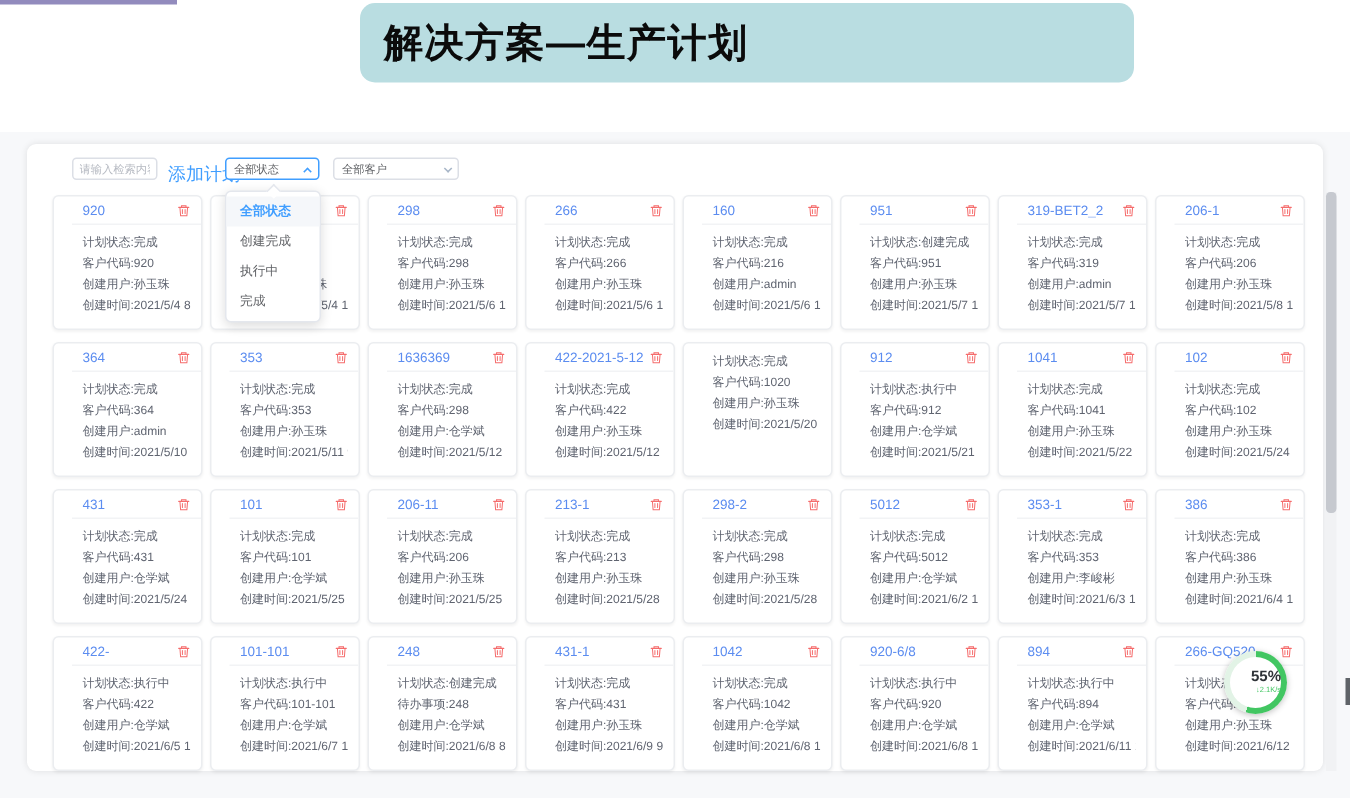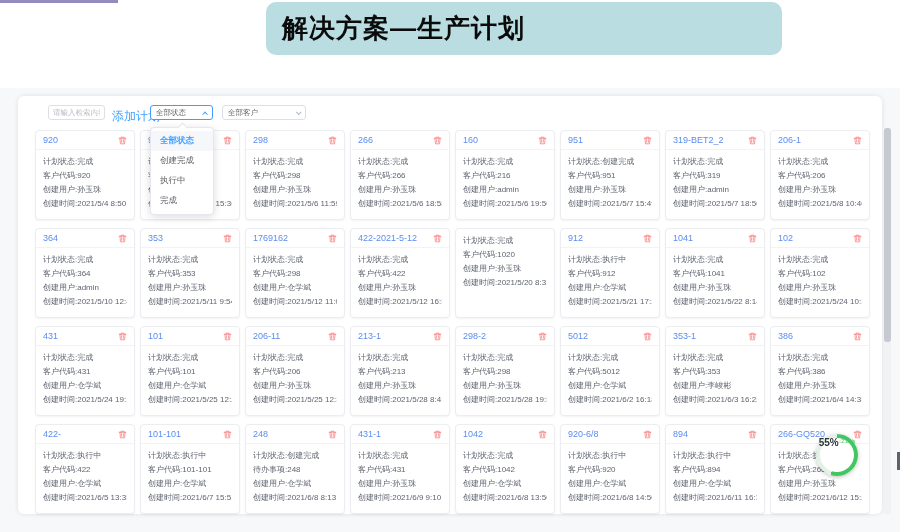--- a/index.html
+++ b/index.html
@@ -3,21 +3,21 @@
 <meta charset="utf-8">
 <style>
   * { margin:0; padding:0; box-sizing:border-box; }
   html,body { width:900px; height:532px; overflow:hidden; background:#ffffff;
     font-family:"Liberation Sans","DejaVu Sans",sans-serif; }
   .stage { position:relative; width:900px; height:532px; }
 
   
   .decor-line { position:absolute; left:0; top:0; width:118px; height:3px; background:#928bbd; }
   .banner { position:absolute; left:240px; top:2px; width:516px; height:53px;
-    background:#b9dde1; border-radius:10px; display:flex; align-items:center;margin-left:26px; }
+    background:#b9dde1; border-radius:10px; display:flex; align-items:center; }
   .banner-title { font-size:26px; font-weight:bold; color:#0b0b0b; padding-left:16px; letter-spacing:1px; }
 
   
   .top-header { position:absolute; left:0; top:58px; width:900px; height:30px; background:#4d5156;
     display:flex; align-items:center; justify-content:space-between; padding:0 10px 0 2px;margin-top:42px; }
   .app-title { color:#f2f3f4; font-size:10px; }
   .header-nav { display:flex; align-items:center; }
   .nav-item { color:#ffffff; font-size:9px; cursor:pointer; }
   .nav-item.active { text-decoration:underline; }
   .user-icon svg { display:block; }
@@ -47,34 +47,34 @@
     z-index:30; padding:3px 0; }
   .dropdown-panel::before { content:""; position:absolute; top:-4px; left:28px; width:6px; height:6px;
     background:#fff; border-left:1px solid #e4e7ed; border-top:1px solid #e4e7ed; transform:rotate(45deg); }
   .dropdown-option { font-size:8.5px; color:#606266; padding:4px 9px; cursor:pointer; white-space:nowrap; }
   .dropdown-option.active { color:#409eff; font-weight:bold; background:#f5f7fa; }
 
   
   .grid { position:absolute; left:35px; top:130px; display:grid;
     grid-template-columns:repeat(8,100px); grid-auto-rows:90px; column-gap:5px; row-gap:8px; z-index:5; }
   .card { background:#fff; border:1px solid #ebedf0; border-radius:4px;
-    box-shadow:0 1px 2px rgba(0,0,0,0.05); overflow:hidden; }
+    box-shadow:0 1px 2px rgba(0,0,0,0.05); overflow:hidden;padding-left:12px; }
   .card-head { display:flex; align-items:center; justify-content:space-between;
     padding:4px 7px; border-bottom:1px solid #f2f3f5; }
   .card-title { font-size:9px; color:#5b8cf0; white-space:nowrap; overflow:hidden; cursor:pointer; }
   .trash { display:flex; cursor:pointer; flex:none; }
   .card-body { padding:5px 7px 0; }
   .card-body .line { font-size:8px; color:#5f6470; line-height:14px; white-space:nowrap; overflow:hidden; }
 
   
   .progress-badge { position:absolute; left:816px; top:434px; width:42px; height:42px; border-radius:50%;
     background:conic-gradient(#42c662 0 198deg,#e2f3e6 198deg 360deg); z-index:25;
     box-shadow:0 1px 4px rgba(0,0,0,0.25); display:flex; align-items:center; justify-content:center; }
   .progress-inner { width:34px; height:34px; border-radius:50%; background:#fff;
-    display:flex; flex-direction:row; align-items:flex-start; justify-content:center; }
+    display:flex; flex-direction:column; align-items:flex-end; justify-content:center; }
   .progress-percent { font-size:10px; font-weight:bold; color:#2f3338; line-height:10px; }
   .progress-speed { font-size:5px; color:#42c662; line-height:7px; }
 
   
   .scrollbar-track { position:absolute; left:884px; top:128px; width:7px; height:386px; background:#f1f2f4; z-index:6; }
   .scrollbar-thumb { position:absolute; left:0; top:0; width:7px; height:214px; background:#c6c9cf; border-radius:3px; }
   .page-scroll-thumb { position:absolute; left:897px; top:452px; width:3px; height:18px; background:#5f6368; z-index:7; }
 </style>
 </head>
 <body>
@@ -282,21 +282,21 @@
     <div class="card-body">
       <div class="line l-status">计划状态:完成</div>
       <div class="line l-customer">客户代码:353</div>
       <div class="line l-user">创建用户:孙玉珠</div>
       <div class="line l-time">创建时间:2021/5/11 9:54:20</div>
     </div>
   </div>
 
   <div class="card">
     <div class="card-head">
-      <span class="card-title">1769162</span>
+      <span class="card-title">1636369</span>
       <span class="trash">
         <svg viewBox="0 0 12 12" width="9" height="9">
           <path d="M1.5 3h9M4 3V1.6h4V3M2.6 3l.6 7.4h5.6L9.4 3M4.8 4.8v3.6M7.2 4.8v3.6" stroke="#f56c6c" fill="none" stroke-width="0.9" stroke-linecap="round"></path>
         </svg>
       </span>
     </div>
     <div class="card-body">
       <div class="line l-status">计划状态:完成</div>
       <div class="line l-customer">客户代码:298</div>
       <div class="line l-user">创建用户:仓学斌</div>

